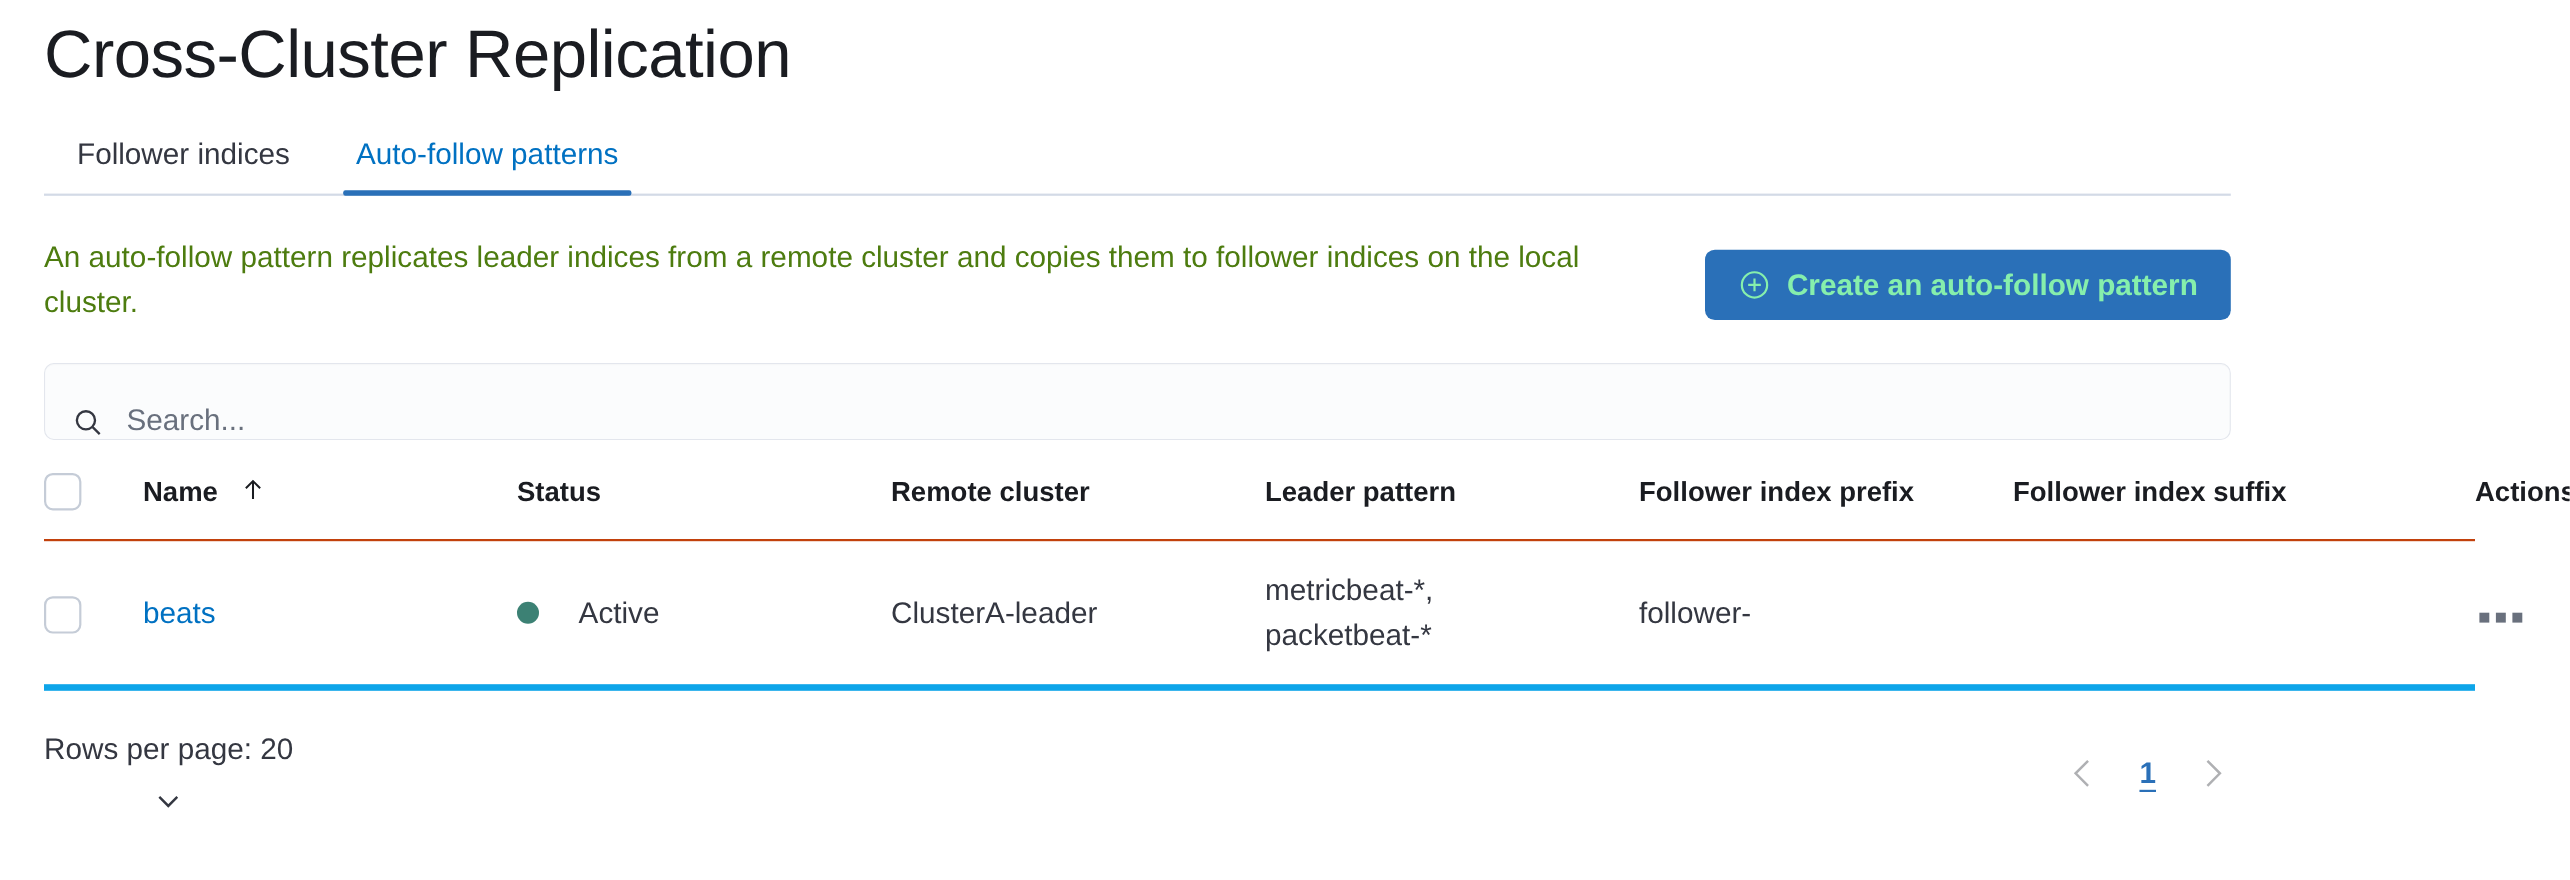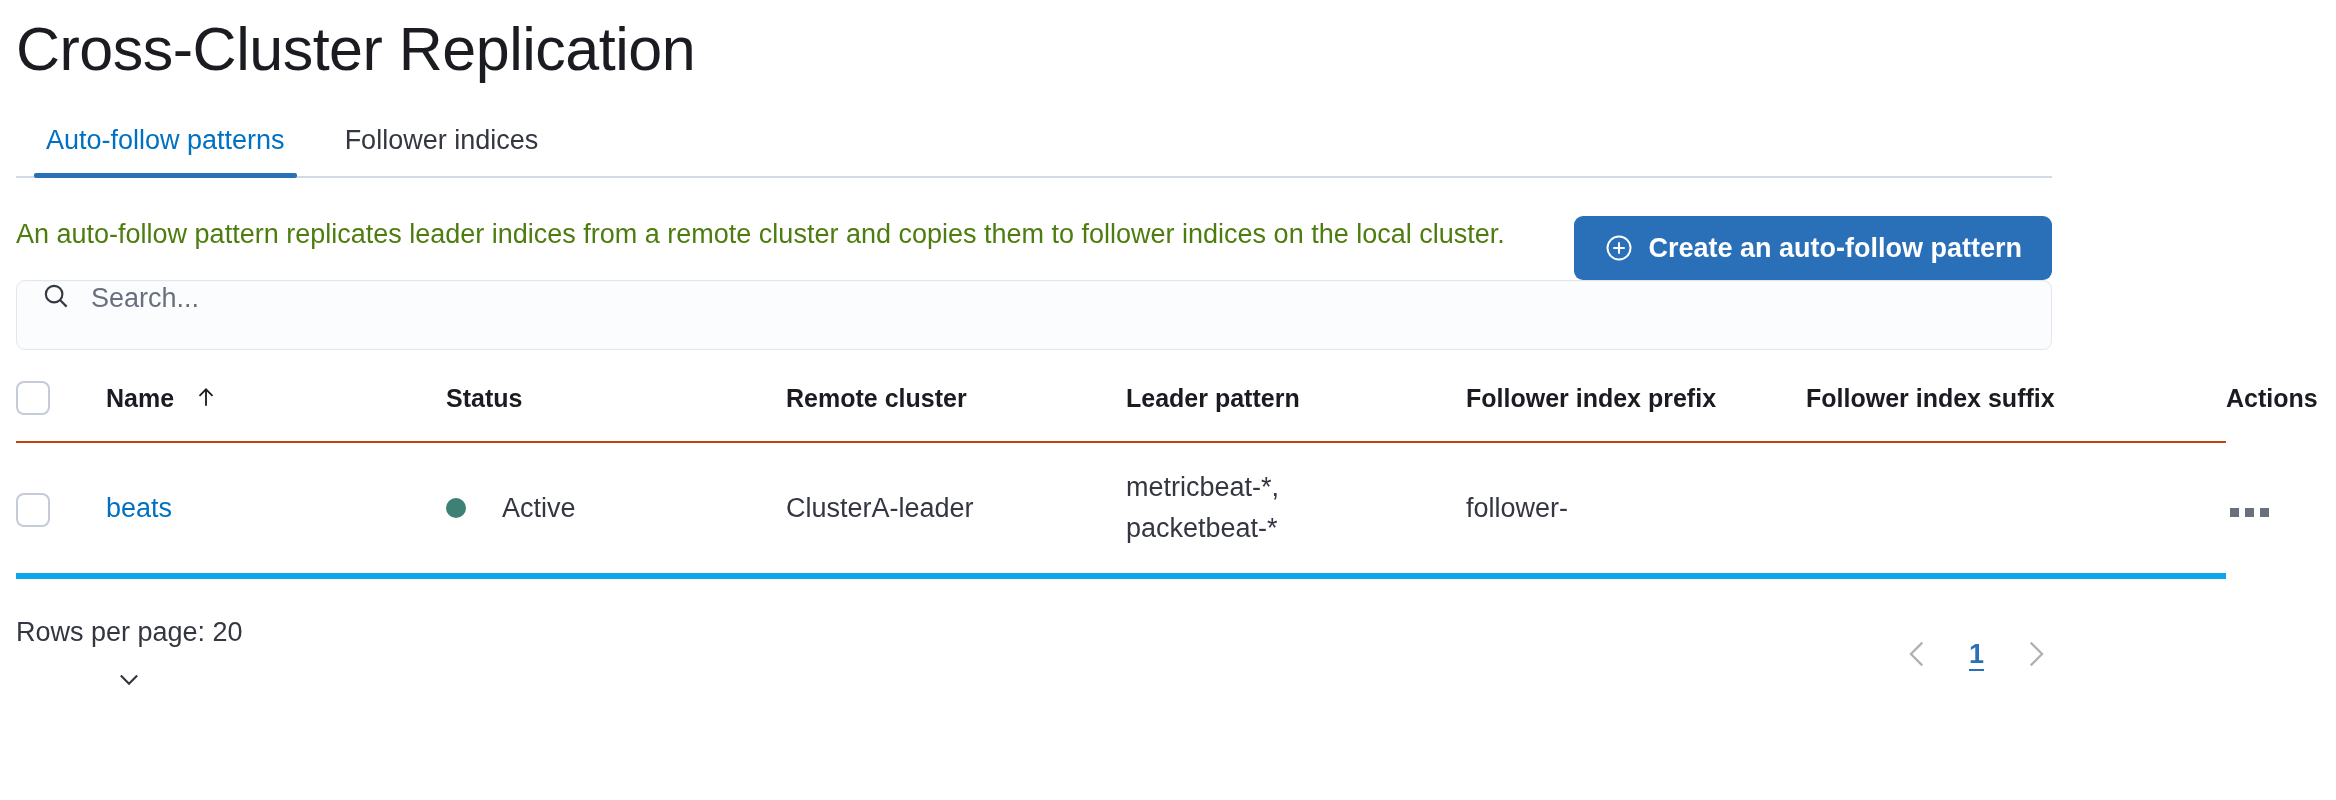--- a/index.html
+++ b/index.html
@@ -10,21 +10,21 @@
     background: #ffffff;
     font-family: "Liberation Sans", sans-serif;
     -webkit-font-smoothing: antialiased;
   }
 
   .page {
     position: relative;
     width: 2068px;
     height: 800px;
     background: #ffffff;
-    padding: 0 16px;
+    padding: 0 40px;
   }
 
   
   .page-title {
     font-size: 61px;
     line-height: 74px;
     font-weight: 300;
     color: #1a1c21;
     letter-spacing: -0.5px;
     padding-top: 12px;
@@ -77,47 +77,48 @@
     line-height: 41px;
     color: #4d7c0f;
     max-width: 1700px;
   }
   .cta-button {
     flex: 0 0 auto;
     display: inline-flex;
     align-items: center;
     gap: 14px;
     background: #2a70b8;
-    color: #ffffff;
+    color: #86efac;
     border: none;
     border-radius: 9px;
     padding: 15px 30px;
     font-size: 27px;
     line-height: 34px;
     font-weight: 600;
     font-family: inherit;
     cursor: pointer;
     white-space: nowrap;
-    margin-top: 2px;
+    margin-top: 13px;
   }
   .cta-button .plus-icon {
     display: inline-flex;
     width: 30px;
     height: 30px;
     flex: 0 0 30px;
   }
 
   
   .search-wrap {
+    margin-top: 34px;
     height: 70px;
     background: #fbfcfd;
     border: 1px solid #e3e6ed;
     border-radius: 9px;
     display: flex;
-    align-items: flex-start;
+    align-items: flex-end;
     padding: 0 24px;
     box-shadow: 0 1px 0 rgba(0,0,0,0.02) inset;
   }
   .search-wrap .search-icon {
     width: 30px;
     height: 30px;
     flex: 0 0 30px;
     margin-right: 20px;
     color: #343741;
   }
@@ -269,22 +270,22 @@
   }
 </style>
 </head>
 <body>
 
 <div class="page">
 
   <h1 class="page-title">Cross-Cluster Replication</h1>
 
   <div class="tabs">
+    <button class="tab">Follower indices</button>
     <button class="tab active">Auto-follow patterns</button>
-    <button class="tab">Follower indices</button>
   </div>
 
   <div class="intro">
     <p class="intro-text">An auto-follow pattern replicates leader indices from a remote cluster and copies them to follower indices on the local cluster.</p>
     <button class="cta-button">
       <span class="plus-icon">
         <svg viewBox="0 0 24 24" width="30" height="30" fill="none" stroke="currentColor" stroke-width="1.6">
           <circle cx="12" cy="12" r="9.2"></circle>
           <line x1="12" y1="7.4" x2="12" y2="16.6"></line>
           <line x1="7.4" y1="12" x2="16.6" y2="12"></line>

